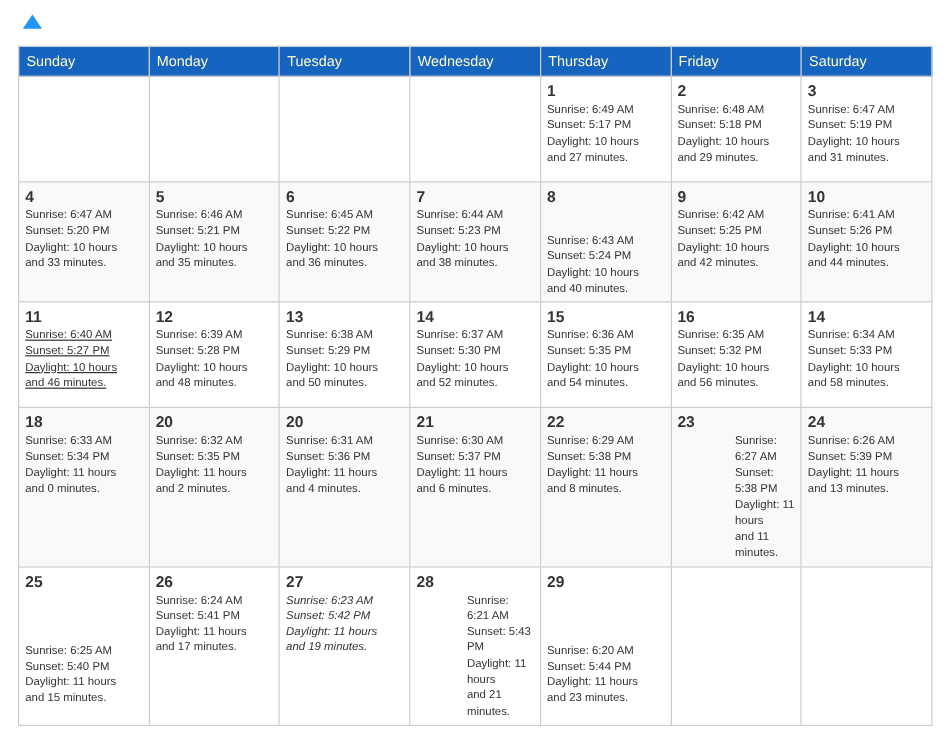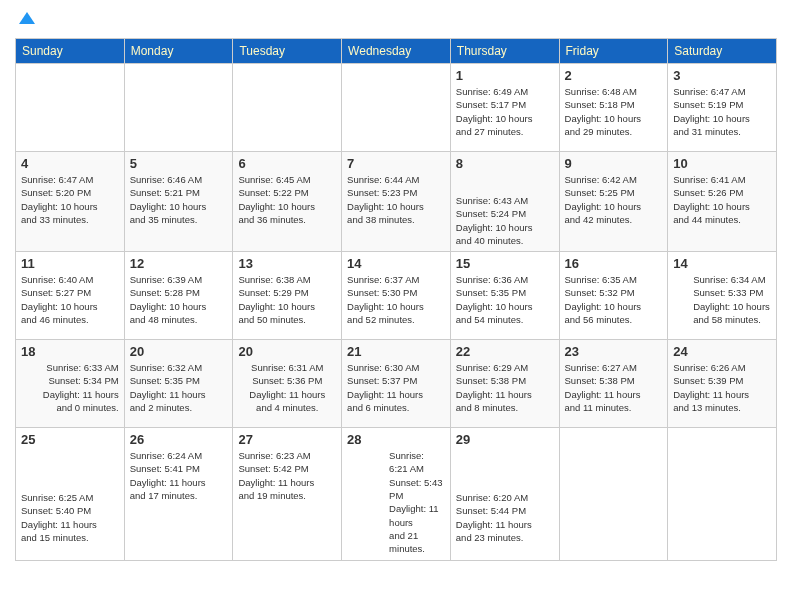--- a/index.html
+++ b/index.html
@@ -205,21 +205,21 @@
             <span class="day-number">10</span>
             <div class="day-info" style="white-space: pre-line;">Sunrise: 6:41 AM
 Sunset: 5:26 PM
 Daylight: 10 hours
 and 44 minutes.</div>
           </td>
         </tr>
         <tr>
           <td>
             <span class="day-number">11</span>
-            <div class="day-info" style="white-space: pre-line;">Sunrise: 6:40 AM
+            <div class="day-info" style="white-space: pre-line; text-decoration: underline;">Sunrise: 6:40 AM
 Sunset: 5:27 PM
 Daylight: 10 hours
 and 46 minutes.</div>
           </td>
           <td>
             <span class="day-number">12</span>
             <div class="day-info" style="white-space: pre-line;">Sunrise: 6:39 AM
 Sunset: 5:28 PM
 Daylight: 10 hours
 and 48 minutes.</div>
@@ -247,65 +247,65 @@
           </td>
           <td>
             <span class="day-number">16</span>
             <div class="day-info" style="white-space: pre-line;">Sunrise: 6:35 AM
 Sunset: 5:32 PM
 Daylight: 10 hours
 and 56 minutes.</div>
           </td>
           <td>
             <span class="day-number">14</span>
-            <div class="day-info" style="white-space: pre-line; margin-left: 20px;">Sunrise: 6:34 AM
+            <div class="day-info" style="white-space: pre-line;">Sunrise: 6:34 AM
 Sunset: 5:33 PM
 Daylight: 10 hours
 and 58 minutes.</div>
           </td>
         </tr>
         <tr>
           <td>
             <span class="day-number">18</span>
-            <div class="day-info" style="white-space: pre-line; text-align: right;">Sunrise: 6:33 AM
+            <div class="day-info" style="white-space: pre-line;">Sunrise: 6:33 AM
 Sunset: 5:34 PM
 Daylight: 11 hours
 and 0 minutes.</div>
           </td>
           <td>
             <span class="day-number">20</span>
             <div class="day-info" style="white-space: pre-line;">Sunrise: 6:32 AM
 Sunset: 5:35 PM
 Daylight: 11 hours
 and 2 minutes.</div>
           </td>
           <td>
             <span class="day-number">20</span>
-            <div class="day-info" style="white-space: pre-line; text-align: center;">Sunrise: 6:31 AM
+            <div class="day-info" style="white-space: pre-line;">Sunrise: 6:31 AM
 Sunset: 5:36 PM
 Daylight: 11 hours
 and 4 minutes.</div>
           </td>
           <td>
             <span class="day-number">21</span>
             <div class="day-info" style="white-space: pre-line;">Sunrise: 6:30 AM
 Sunset: 5:37 PM
 Daylight: 11 hours
 and 6 minutes.</div>
           </td>
           <td>
             <span class="day-number">22</span>
             <div class="day-info" style="white-space: pre-line;">Sunrise: 6:29 AM
 Sunset: 5:38 PM
 Daylight: 11 hours
 and 8 minutes.</div>
           </td>
           <td>
             <span class="day-number">23</span>
-            <div class="day-info" style="white-space: pre-line;">Sunrise: 6:27 AM
+            <div class="day-info" style="white-space: pre-line; margin-left: 48px;">Sunrise: 6:27 AM
 Sunset: 5:38 PM
 Daylight: 11 hours
 and 11 minutes.</div>
           </td>
           <td>
             <span class="day-number">24</span>
             <div class="day-info" style="white-space: pre-line;">Sunrise: 6:26 AM
 Sunset: 5:39 PM
 Daylight: 11 hours
 and 13 minutes.</div>
@@ -321,21 +321,21 @@
           </td>
           <td>
             <span class="day-number">26</span>
             <div class="day-info" style="white-space: pre-line;">Sunrise: 6:24 AM
 Sunset: 5:41 PM
 Daylight: 11 hours
 and 17 minutes.</div>
           </td>
           <td>
             <span class="day-number">27</span>
-            <div class="day-info" style="white-space: pre-line;">Sunrise: 6:23 AM
+            <div class="day-info" style="white-space: pre-line; font-style: italic;">Sunrise: 6:23 AM
 Sunset: 5:42 PM
 Daylight: 11 hours
 and 19 minutes.</div>
           </td>
           <td>
             <span class="day-number">28</span>
             <div class="day-info" style="white-space: pre-line; margin-left: 42px;">Sunrise: 6:21 AM
 Sunset: 5:43 PM
 Daylight: 11 hours
 and 21 minutes.</div>

